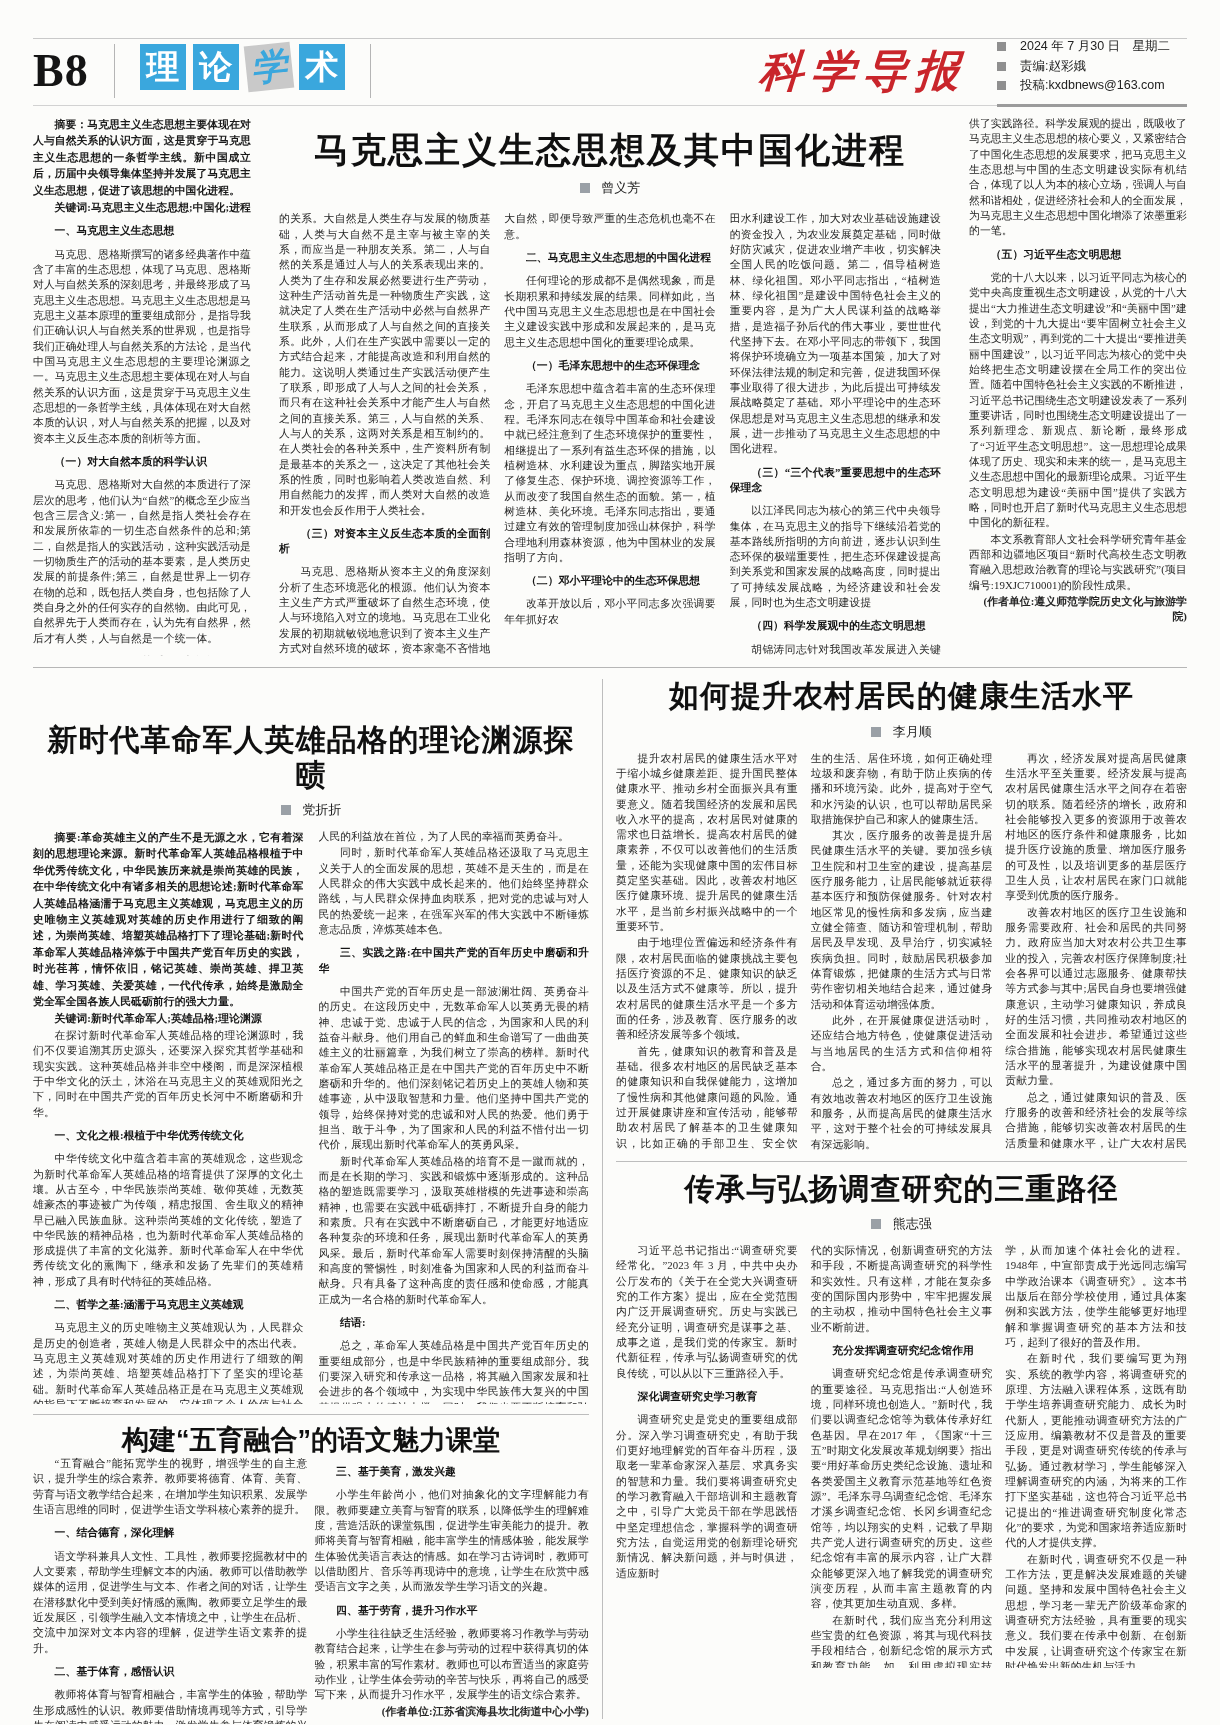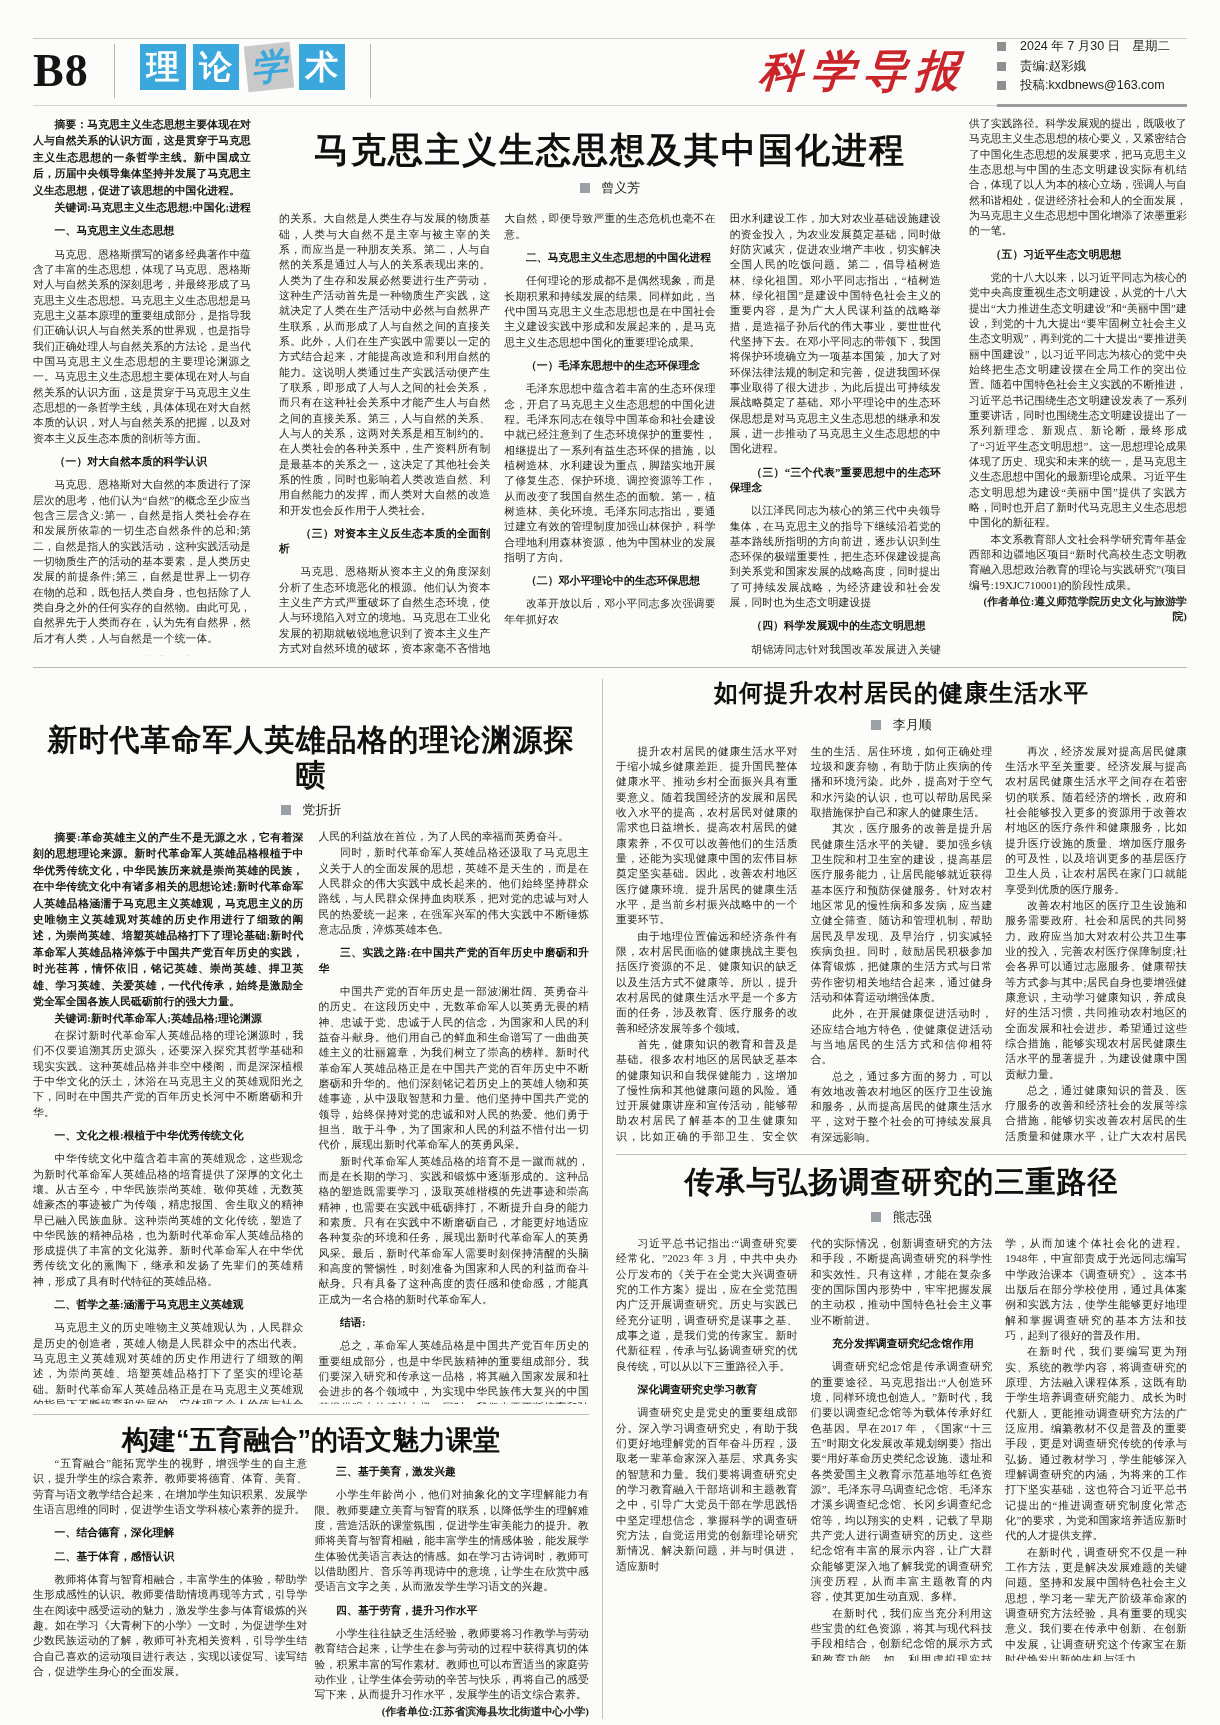--- a/index.html
+++ b/index.html
@@ -50,21 +50,21 @@
   .bottom{display:flex;margin:0 33px;align-items:stretch;height:1040px;}
   .bhalf-l{width:556px;flex:none;padding-right:13px;}
   .bhalf-r{flex:1;min-width:0;padding-left:13px;border-left:1px solid #bdbdbd;}
   .hr-half{height:1px;background:#bdbdbd;margin:10px 0;}
   .a2 h1.atitle{font-size:30px;letter-spacing:1px;margin-top:44px;}
   .a2cols{display:flex;gap:15px;height:575px;}
   .a2cols .col{flex:1;height:100%;}
   .a4 h1.atitle{font-size:27px;}
   .a4cols{display:flex;gap:7px;height:268px;}
   .a4cols .col{flex:1;height:100%;}
-  .a3 h1.atitle{font-size:24px;letter-spacing:1px;}
+  .a3 h1.atitle{font-size:30px;letter-spacing:1px;}
   .a3cols{display:flex;gap:13px;height:400px;}
   .a3cols .col{flex:1;height:100%;}
   .a5 h1.atitle{font-size:30px;letter-spacing:1px;}
   .a5cols{display:flex;gap:13px;height:425px;}
   .a5cols .col{flex:1;height:100%;}
 </style>
 </head>
 <body>
 
 <div class="page">
@@ -188,20 +188,21 @@
             </div>
         </div>
       </div>
       <div class="hr-half"></div>
       <div class="a4">
         <h1 class="atitle">构建“五育融合”的语文魅力课堂</h1>
         <div class="a4cols">
           <div class="col">
               <div class="blk p">“五育融合”能拓宽学生的视野，增强学生的自主意识，提升学生的综合素养。教师要将德育、体育、美育、劳育与语文教学结合起来，在增加学生知识积累、发展学生语言思维的同时，促进学生语文学科核心素养的提升。</div>
               <div class="blk h">一、结合德育，深化理解</div>
+              <div class="blk p">语文学科兼具人文性、工具性，教师要挖掘教材中的人文要素，帮助学生理解文本的内涵。教师可以借助教学媒体的运用，促进学生与文本、作者之间的对话，让学生在潜移默化中受到美好情感的熏陶。教师要立足学生的最近发展区，引领学生融入文本情境之中，让学生在品析、交流中加深对文本内容的理解，促进学生语文素养的提升。</div>
               <div class="blk h">二、基于体育，感悟认识</div>
               <div class="blk p">教师将体育与智育相融合，丰富学生的体验，帮助学生形成感性的认识。教师要借助情境再现等方式，引导学生在阅读中感受运动的魅力，激发学生参与体育锻炼的兴趣。如在学习《大青树下的小学》一文时，为促进学生对少数民族运动的了解，教师可补充相关资料，引导学生结合自己喜欢的运动项目进行表达，实现以读促写、读写结合，促进学生身心的全面发展。</div>
             </div>
           <div class="col">
               <div class="blk h">三、基于美育，激发兴趣</div>
               <div class="blk p">小学生年龄尚小，他们对抽象化的文字理解能力有限。教师要建立美育与智育的联系，以降低学生的理解难度，营造活跃的课堂氛围，促进学生审美能力的提升。教师将美育与智育相融，能丰富学生的情感体验，能发展学生体验优美语言表达的情感。如在学习古诗词时，教师可以借助图片、音乐等再现诗中的意境，让学生在欣赏中感受语言文字之美，从而激发学生学习语文的兴趣。</div>
               <div class="blk h">四、基于劳育，提升习作水平</div>
               <div class="blk p">小学生往往缺乏生活经验，教师要将习作教学与劳动教育结合起来，让学生在参与劳动的过程中获得真切的体验，积累丰富的写作素材。教师也可以布置适当的家庭劳动作业，让学生体会劳动的辛苦与快乐，再将自己的感受写下来，从而提升习作水平，发展学生的语文综合素养。</div>
               <div class="blk au">(作者单位:江苏省滨海县坎北街道中心小学)</div>
             </div>

